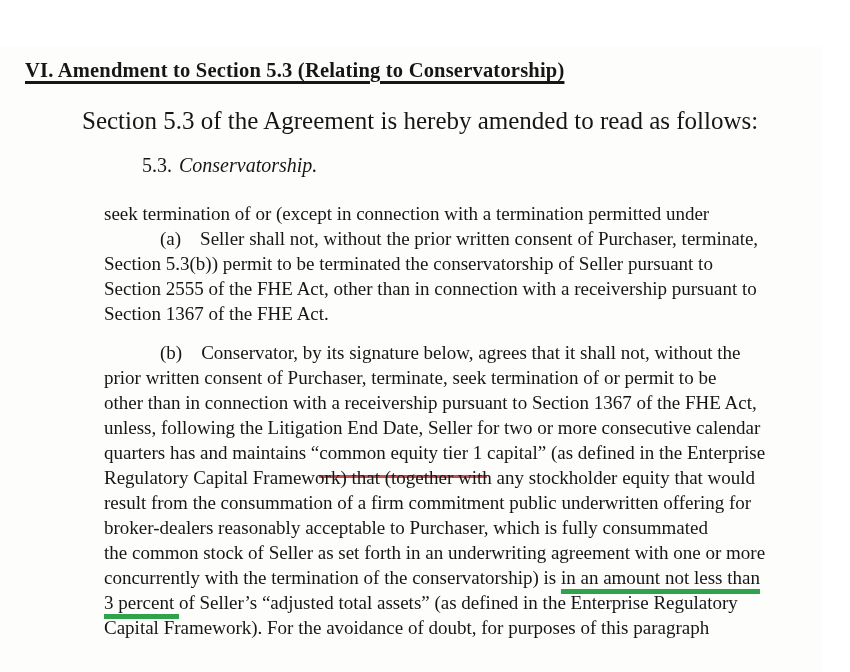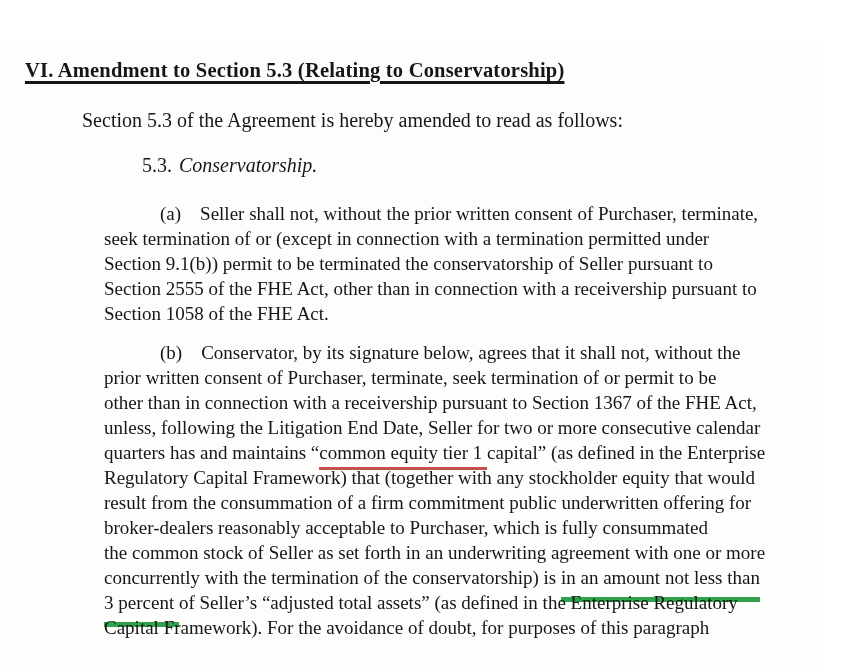--- a/index.html
+++ b/index.html
@@ -23,21 +23,21 @@
     font-size: 20.5px;
     font-weight: bold;
     letter-spacing: 0.2px;
     text-decoration: underline;
     text-decoration-thickness: 2.5px;
     text-underline-offset: 4px;
     white-space: nowrap;
   }
   .intro {
     margin: 26px 0 0 82px;
-    font-size: 20px;
+    font-size: 25px;
     line-height: 25px;
     white-space: nowrap;
   }
   .section-line {
     margin: 20px 0 0 142px;
     font-size: 20px;
     line-height: 25px;
     white-space: nowrap;
   }
   .section-num { margin-right: 7px; }
@@ -49,45 +49,45 @@
   }
   .para-a { margin-top: 23px; }
   .para-b { margin-top: 14px; }
   .line {
     line-height: 25px;
     white-space: pre;
   }
   .line.indent { padding-left: 56px; }
   .u-red {
     border-bottom: 3px solid var(--u-red, #c1514d);
-    padding-bottom: 4px;
+    padding-bottom: 12px;
   }
   .u-green {
     border-bottom: 5px solid var(--u-green, #2fa24b);
-    padding-bottom: 9px;
+    padding-bottom: 1px;
   }
 </style>
 </head>
 <body>
 
 <div class="page">
   <h1 class="doc-heading">VI. Amendment to Section 5.3 (Relating to Conservatorship)</h1>
 
   <p class="intro">Section 5.3 of the Agreement is hereby amended to read as follows:</p>
 
   <p class="section-line">
     <span class="section-num">5.3.</span><span class="section-title">Conservatorship.</span>
   </p>
 
   <div class="para para-a">
+      <div class="line"><span>seek termination of or (except in connection with a termination permitted under</span></div>
       <div class="line indent"><span>(a)    Seller shall not, without the prior written consent of Purchaser, terminate,</span></div>
-      <div class="line"><span>seek termination of or (except in connection with a termination permitted under</span></div>
-      <div class="line"><span>Section 9.1(b)) permit to be terminated the conservatorship of Seller pursuant to</span></div>
+      <div class="line"><span>Section 5.3(b)) permit to be terminated the conservatorship of Seller pursuant to</span></div>
       <div class="line"><span>Section 2555 of the FHE Act, other than in connection with a receivership pursuant to</span></div>
-      <div class="line"><span>Section 1058 of the FHE Act.</span></div>
+      <div class="line"><span>Section 1367 of the FHE Act.</span></div>
     </div>
 
   <div class="para para-b">
       <div class="line indent"><span>(b)    Conservator, by its signature below, agrees that it shall not, without the</span></div>
       <div class="line"><span>prior written consent of Purchaser, terminate, seek termination of or permit to be</span></div>
       <div class="line"><span>other than in connection with a receivership pursuant to Section 1367 of the FHE Act,</span></div>
       <div class="line"><span>unless, following the Litigation End Date, Seller for two or more consecutive calendar</span></div>
       <div class="line"><span>quarters has and maintains “</span><span class="u-red">common equity tier 1 </span><span>capital” (as defined in the Enterprise</span></div>
       <div class="line"><span>Regulatory Capital Framework) that (together with any stockholder equity that would</span></div>
       <div class="line"><span>result from the consummation of a firm commitment public underwritten offering for</span></div>

